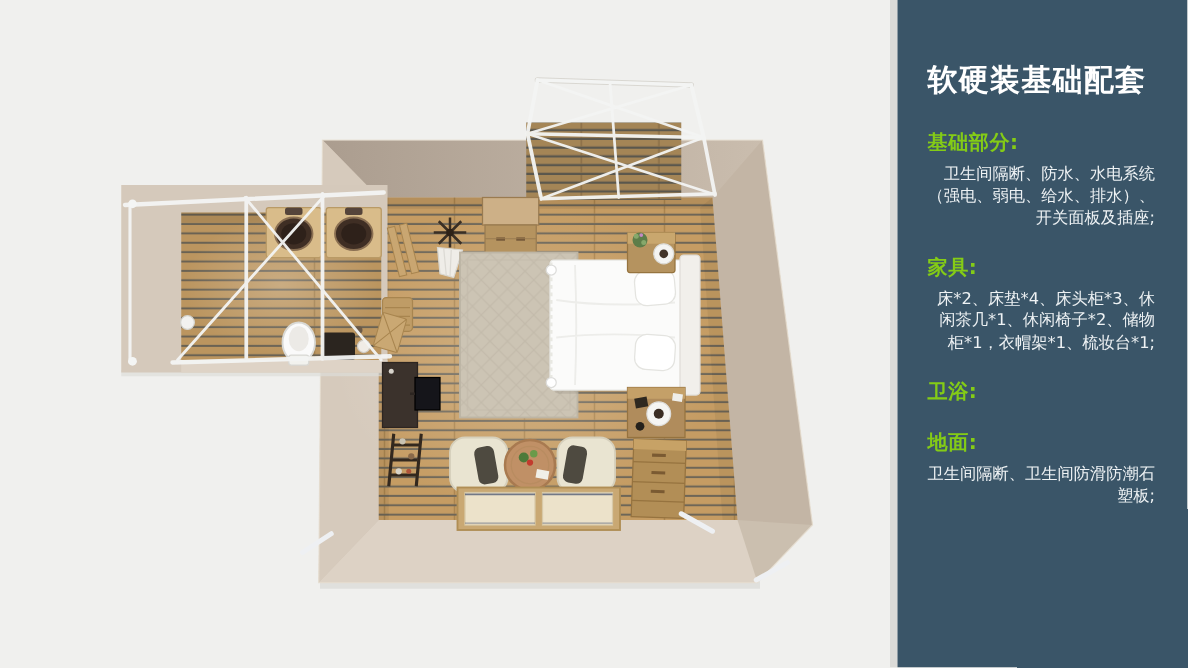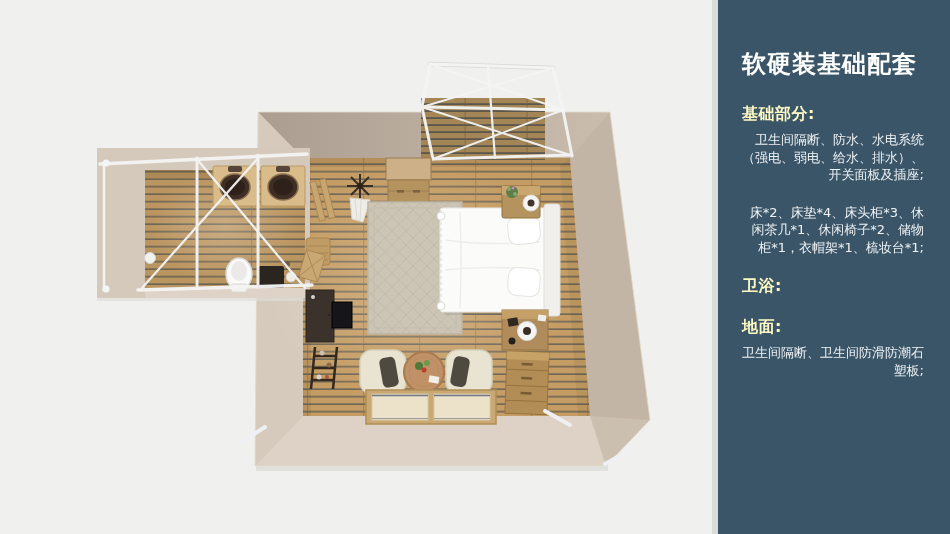--- a/index.html
+++ b/index.html
@@ -14,21 +14,21 @@
   .panel{
     position:absolute;left:718px;top:0;width:232px;height:534px;
     background:#3a5568;color:#eef2f4;box-sizing:border-box;
     padding:48px 14px 0 24px;
   }
   .panel h1{
     margin:0 0 24px 0;font-size:24px;font-weight:700;color:#ffffff;
     letter-spacing:1px;white-space:nowrap;
   }
   .sec{margin:0 0 20px 0;}
-  .sec h3{margin:0 0 6px 0;font-size:16px;font-weight:700;color:#fef9c3;letter-spacing:0.5px;}
+  .sec h3{margin:0 0 6px 0;font-size:16px;font-weight:700;color:#84cc16;letter-spacing:0.5px;}
   .sec p{margin:0;font-size:13px;line-height:17.5px;color:#eef2f4;width:182px;text-align:right;}
 </style>
 </head>
 <body>
 
 <div class="canvas">
 
   <svg class="floorplan" viewBox="0 0 714 534" xmlns="http://www.w3.org/2000/svg">
     <defs>
       <pattern id="woodFloor" width="56" height="7.5" patternUnits="userSpaceOnUse">
@@ -281,20 +281,21 @@
 
   <aside class="panel">
     <h1>软硬装基础配套</h1>
 
     <div class="sec">
       <h3>基础部分:</h3>
       <p>卫生间隔断、防水、水电系统（强电、弱电、给水、排水）、开关面板及插座;</p>
     </div>
 
     <div class="sec">
+      <h3>家具:</h3>
       <p>床*2、床垫*4、床头柜*3、休闲茶几*1、休闲椅子*2、储物柜*1，衣帽架*1、梳妆台*1;</p>
     </div>
 
 
     <div class="sec">
       <h3>卫浴:</h3>
     </div>
 
     <div class="sec">
       <h3>地面:</h3>

